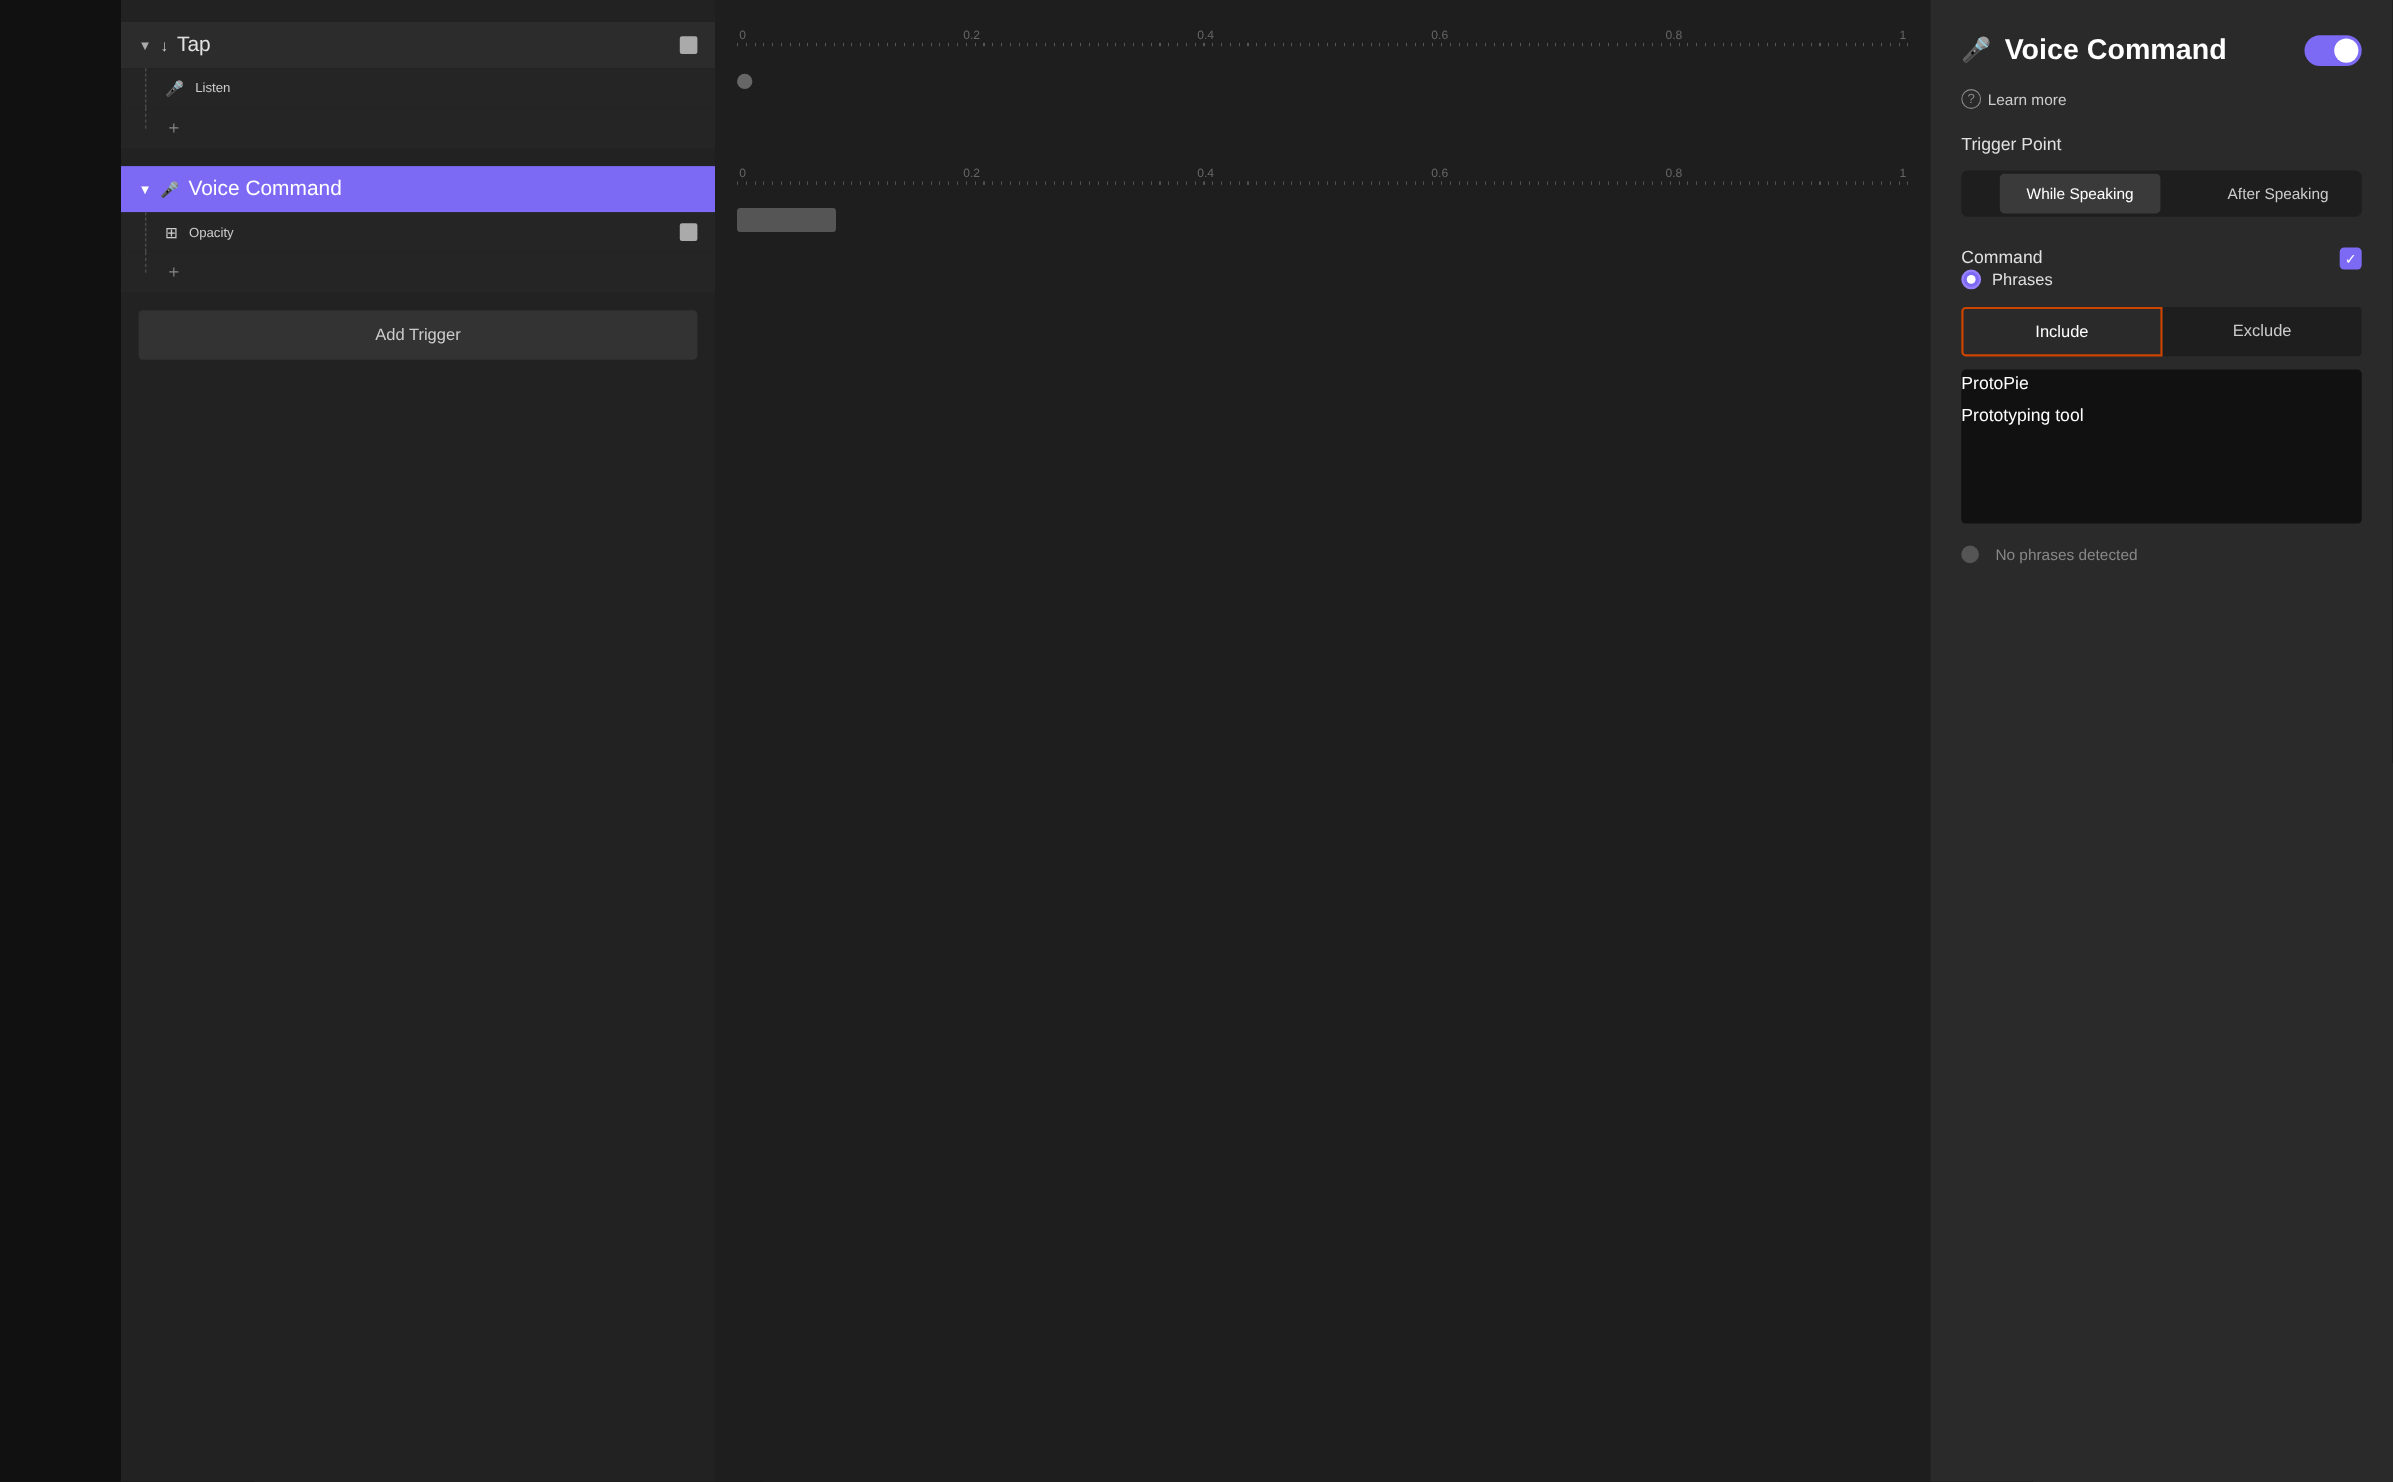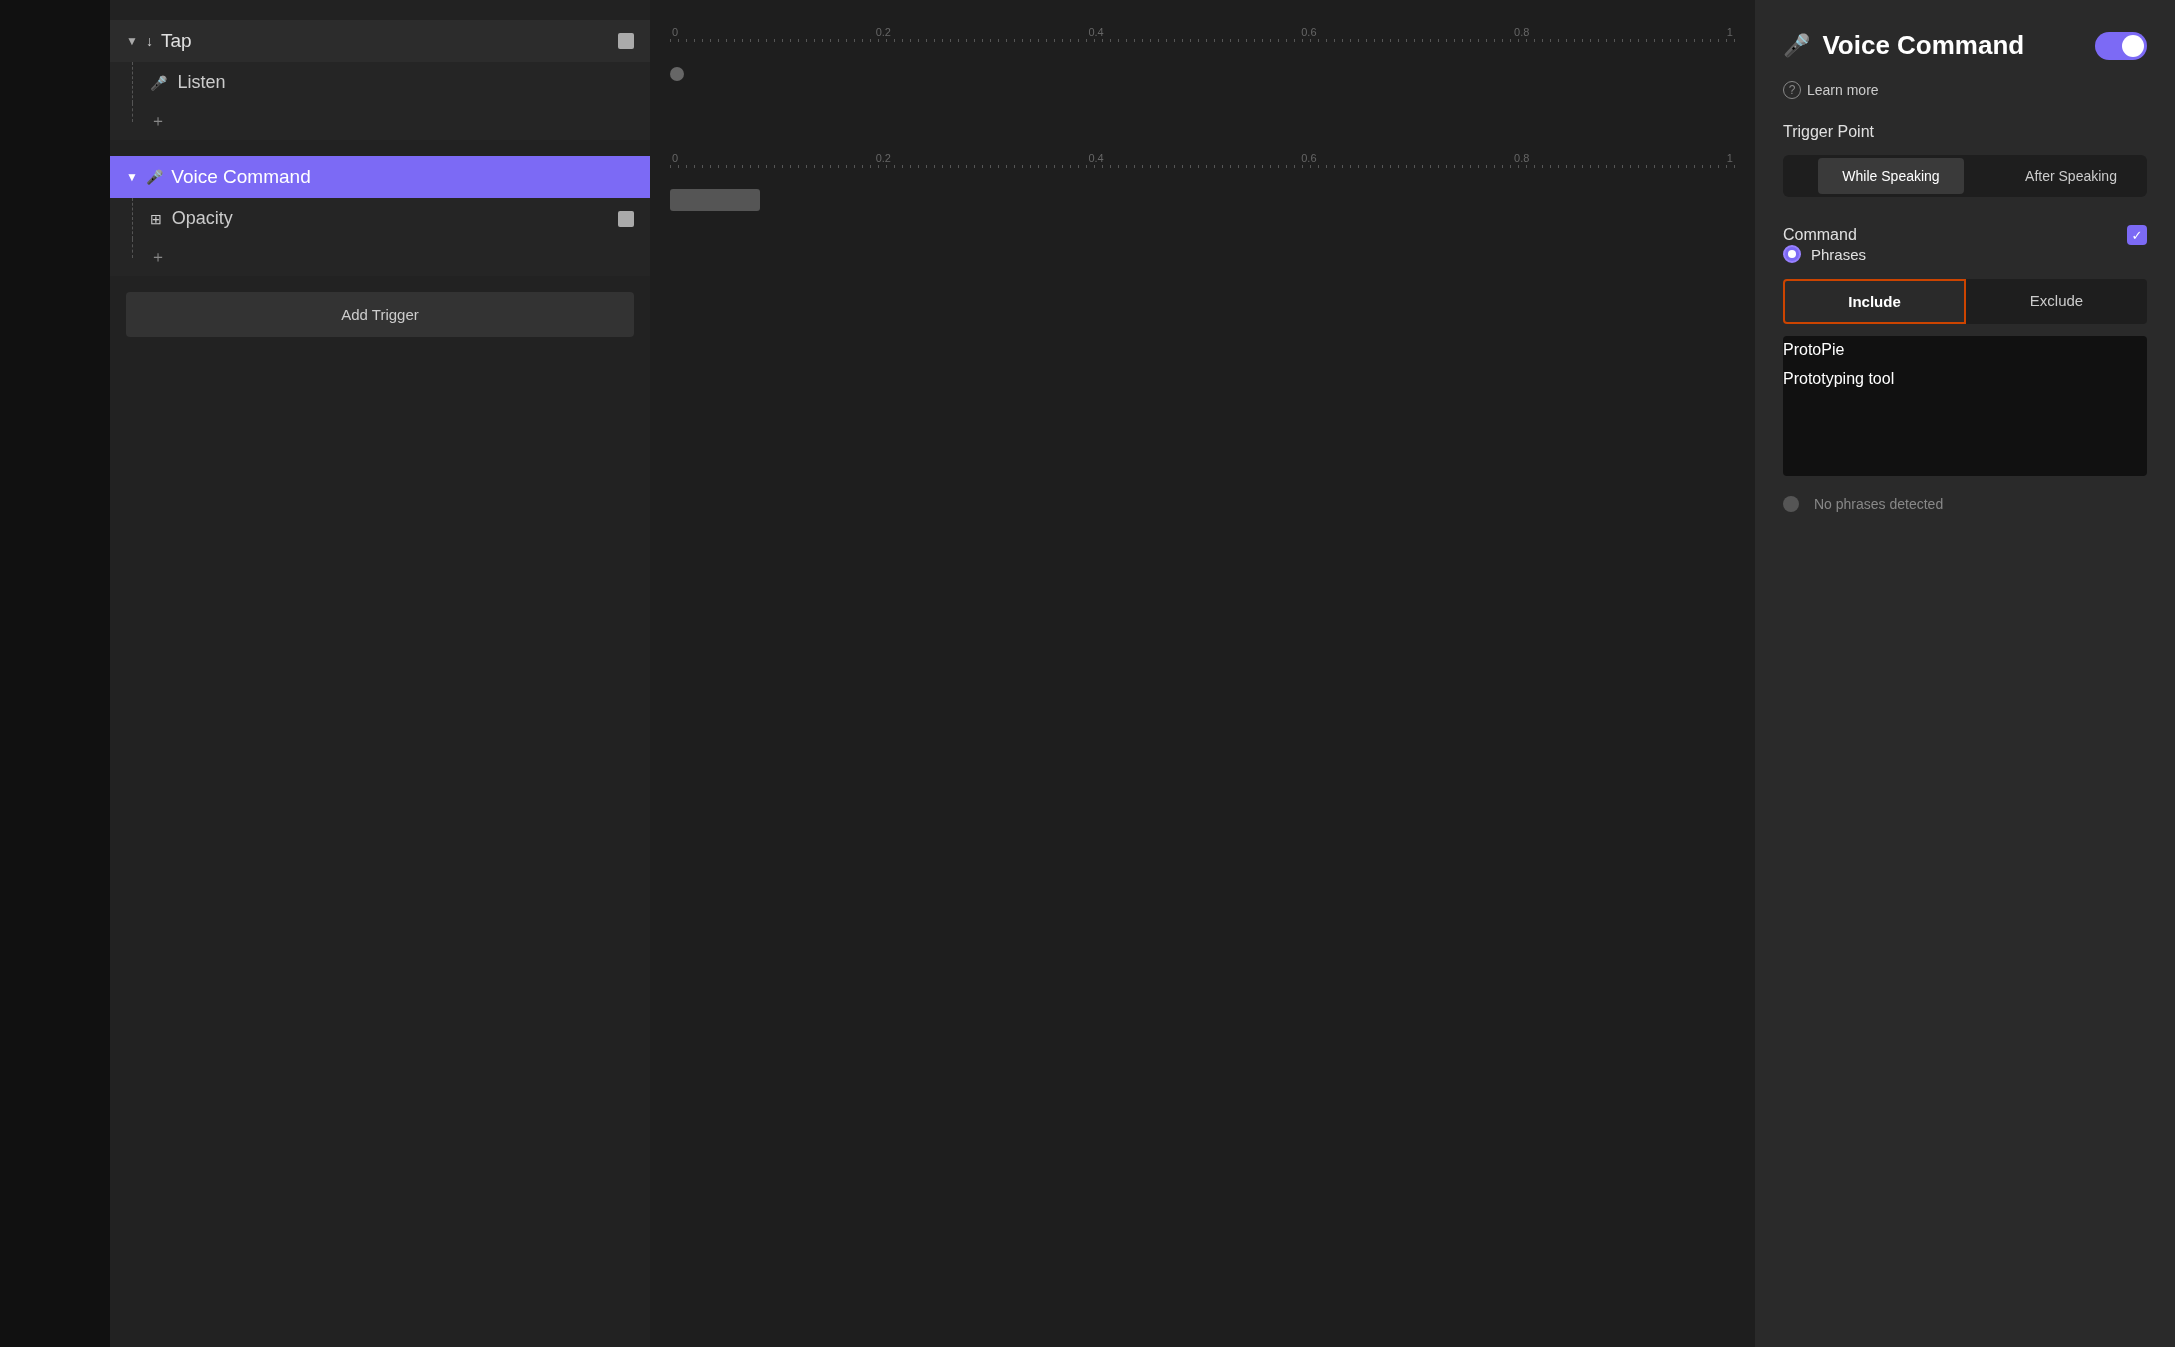--- a/index.html
+++ b/index.html
@@ -112,21 +112,21 @@
       width: 1px;
       border-left: 1px dashed #555;
     }
 
     .sub-item .sub-icon {
       font-size: 14px;
       color: #ccc;
     }
 
     .sub-item .sub-label {
-      font-size: 18px;
+      font-size: 12px;
       color: #ccc;
       flex: 1;
     }
 
     .sub-item .sub-square {
       width: 16px;
       height: 16px;
       background: #aaa;
       border-radius: 2px;
     }
@@ -448,21 +448,21 @@
       cursor: pointer;
       font-size: 15px;
       color: #ccc;
       background: #1e1e1e;
       border: 1px solid transparent;
     }
 
     .ie-tab.active {
       background: #2a2a2a;
       color: #fff;
-      font-weight: 700;
+      font-weight: 400;
       border: 2px solid #cc4400;
     }
 
     .ie-tab:first-child {
       border-radius: 4px 0 0 4px;
     }
 
     .ie-tab:last-child {
       border-radius: 0 4px 4px 0;
     }

